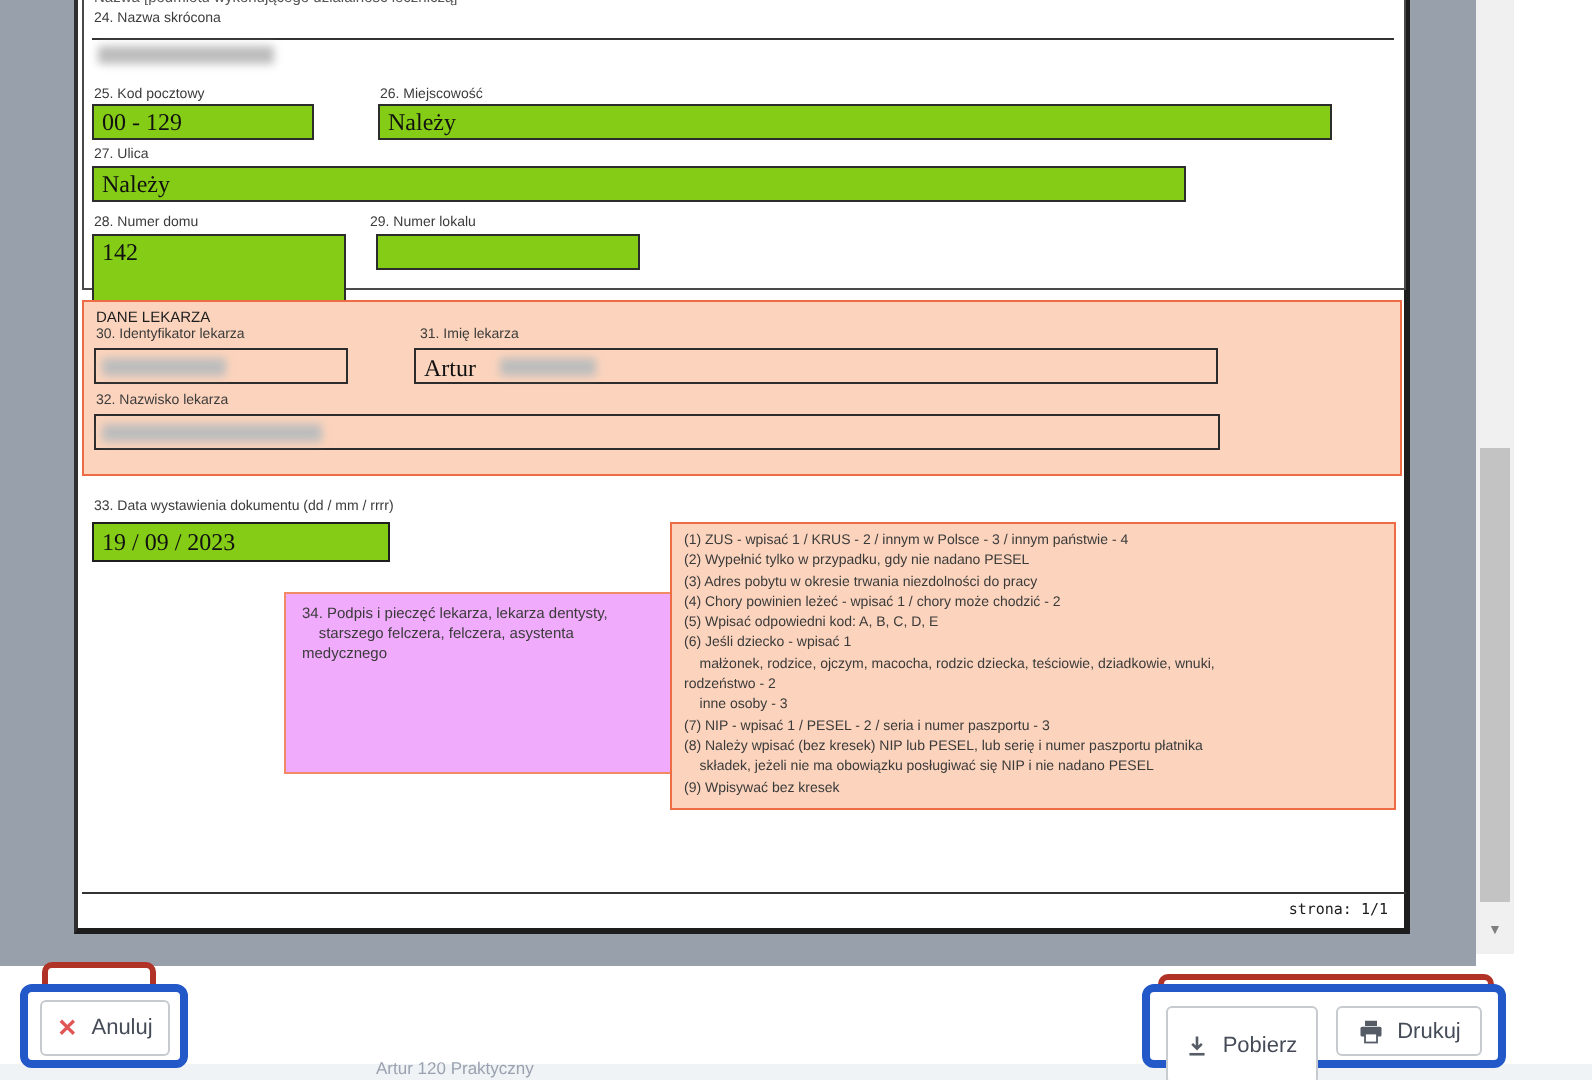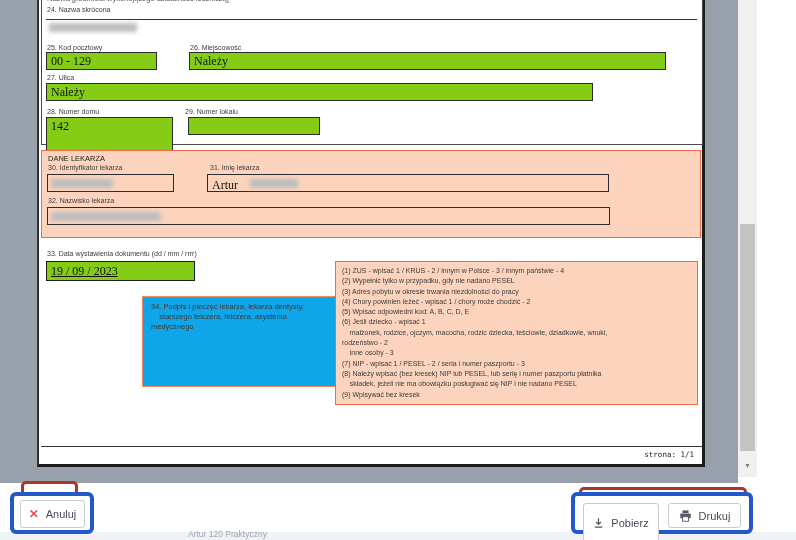--- a/index.html
+++ b/index.html
@@ -19,21 +19,21 @@
   .sec-box{border:1px solid #4a4a4a;}
   .lbl{font-size:7px;color:#3b3b3b;white-space:nowrap;line-height:8px;}
   .fbox{border:1px solid #2c2c2c;background:#84cc16;}
   .fval{
     font-family:"Liberation Serif",serif;font-size:12px;color:#111;
     padding-left:4px;line-height:16px;white-space:nowrap;
   }
   .blur{background:#bdbdbd;filter:blur(2px);border-radius:1px;}
   .salmon{background:#fcd4bd;border:1px solid #ed6c45;}
   .doc-title{font-size:7.5px;font-weight:normal;color:#1c1c1c;}
-  .sig-box{border:1px solid #f08b66;background:#0ea5e9;}
+  .sig-box{border:1px solid #f08b66;background:#f0abfc;}
   .sig-box .lines div{white-space:pre;font-size:7.5px;color:#3b3b3b;line-height:10px;}
   .notes .lines div{white-space:pre;font-size:7px;color:#3a3a3a;line-height:10.3px;}
   .foot-line{border-top:1px solid #333;}
   .strona{font-family:"DejaVu Sans Mono",monospace;font-size:7.5px;color:#1c1c1c;text-align:right;}
   
   .sb-track{left:738px;top:0;width:19px;height:477px;background:#f0f0f0;}
   .sb-thumb{left:740px;top:224px;width:15px;height:227px;background:#c3c3c3;}
   .sb-down{left:738px;top:453px;width:19px;height:24px;display:flex;align-items:center;justify-content:center;
            color:#7f7f7f;font-size:7px;}
   
@@ -99,21 +99,21 @@
       <div class="abs blur" style="left:42px;top:4px;width:48px;height:9px;"></div>
     </div>
     <div class="abs lbl" style="left:6px;top:46px;">32. Nazwisko lekarza</div>
     <div class="abs fbox" style="left:5px;top:56px;width:563px;height:18px;background:transparent;">
       <div class="abs blur" style="left:3px;top:4px;width:110px;height:9px;"></div>
     </div>
   </div>
 
   <div class="abs lbl" style="left:8px;top:250px;">33. Data wystawienia dokumentu (dd / mm / rrrr)</div>
   <div class="abs fbox" style="left:7px;top:261px;width:149px;height:20px;border-color:#1e1e1e;">
-    <div class="fval" style="line-height:18px;text-decoration:underline;">19 / 09 / 2023</div>
+    <div class="fval" style="line-height:18px;">19 / 09 / 2023</div>
   </div>
 
   <div class="abs sig-box" style="left:103px;top:296px;width:238px;height:91px;padding:5px 8px;">
     <div class="lines">
         <div>34. Podpis i pieczęć lekarza, lekarza dentysty,</div>
         <div>    starszego felczera, felczera, asystenta</div>
         <div>medycznego</div>
       </div>
   </div>
 

